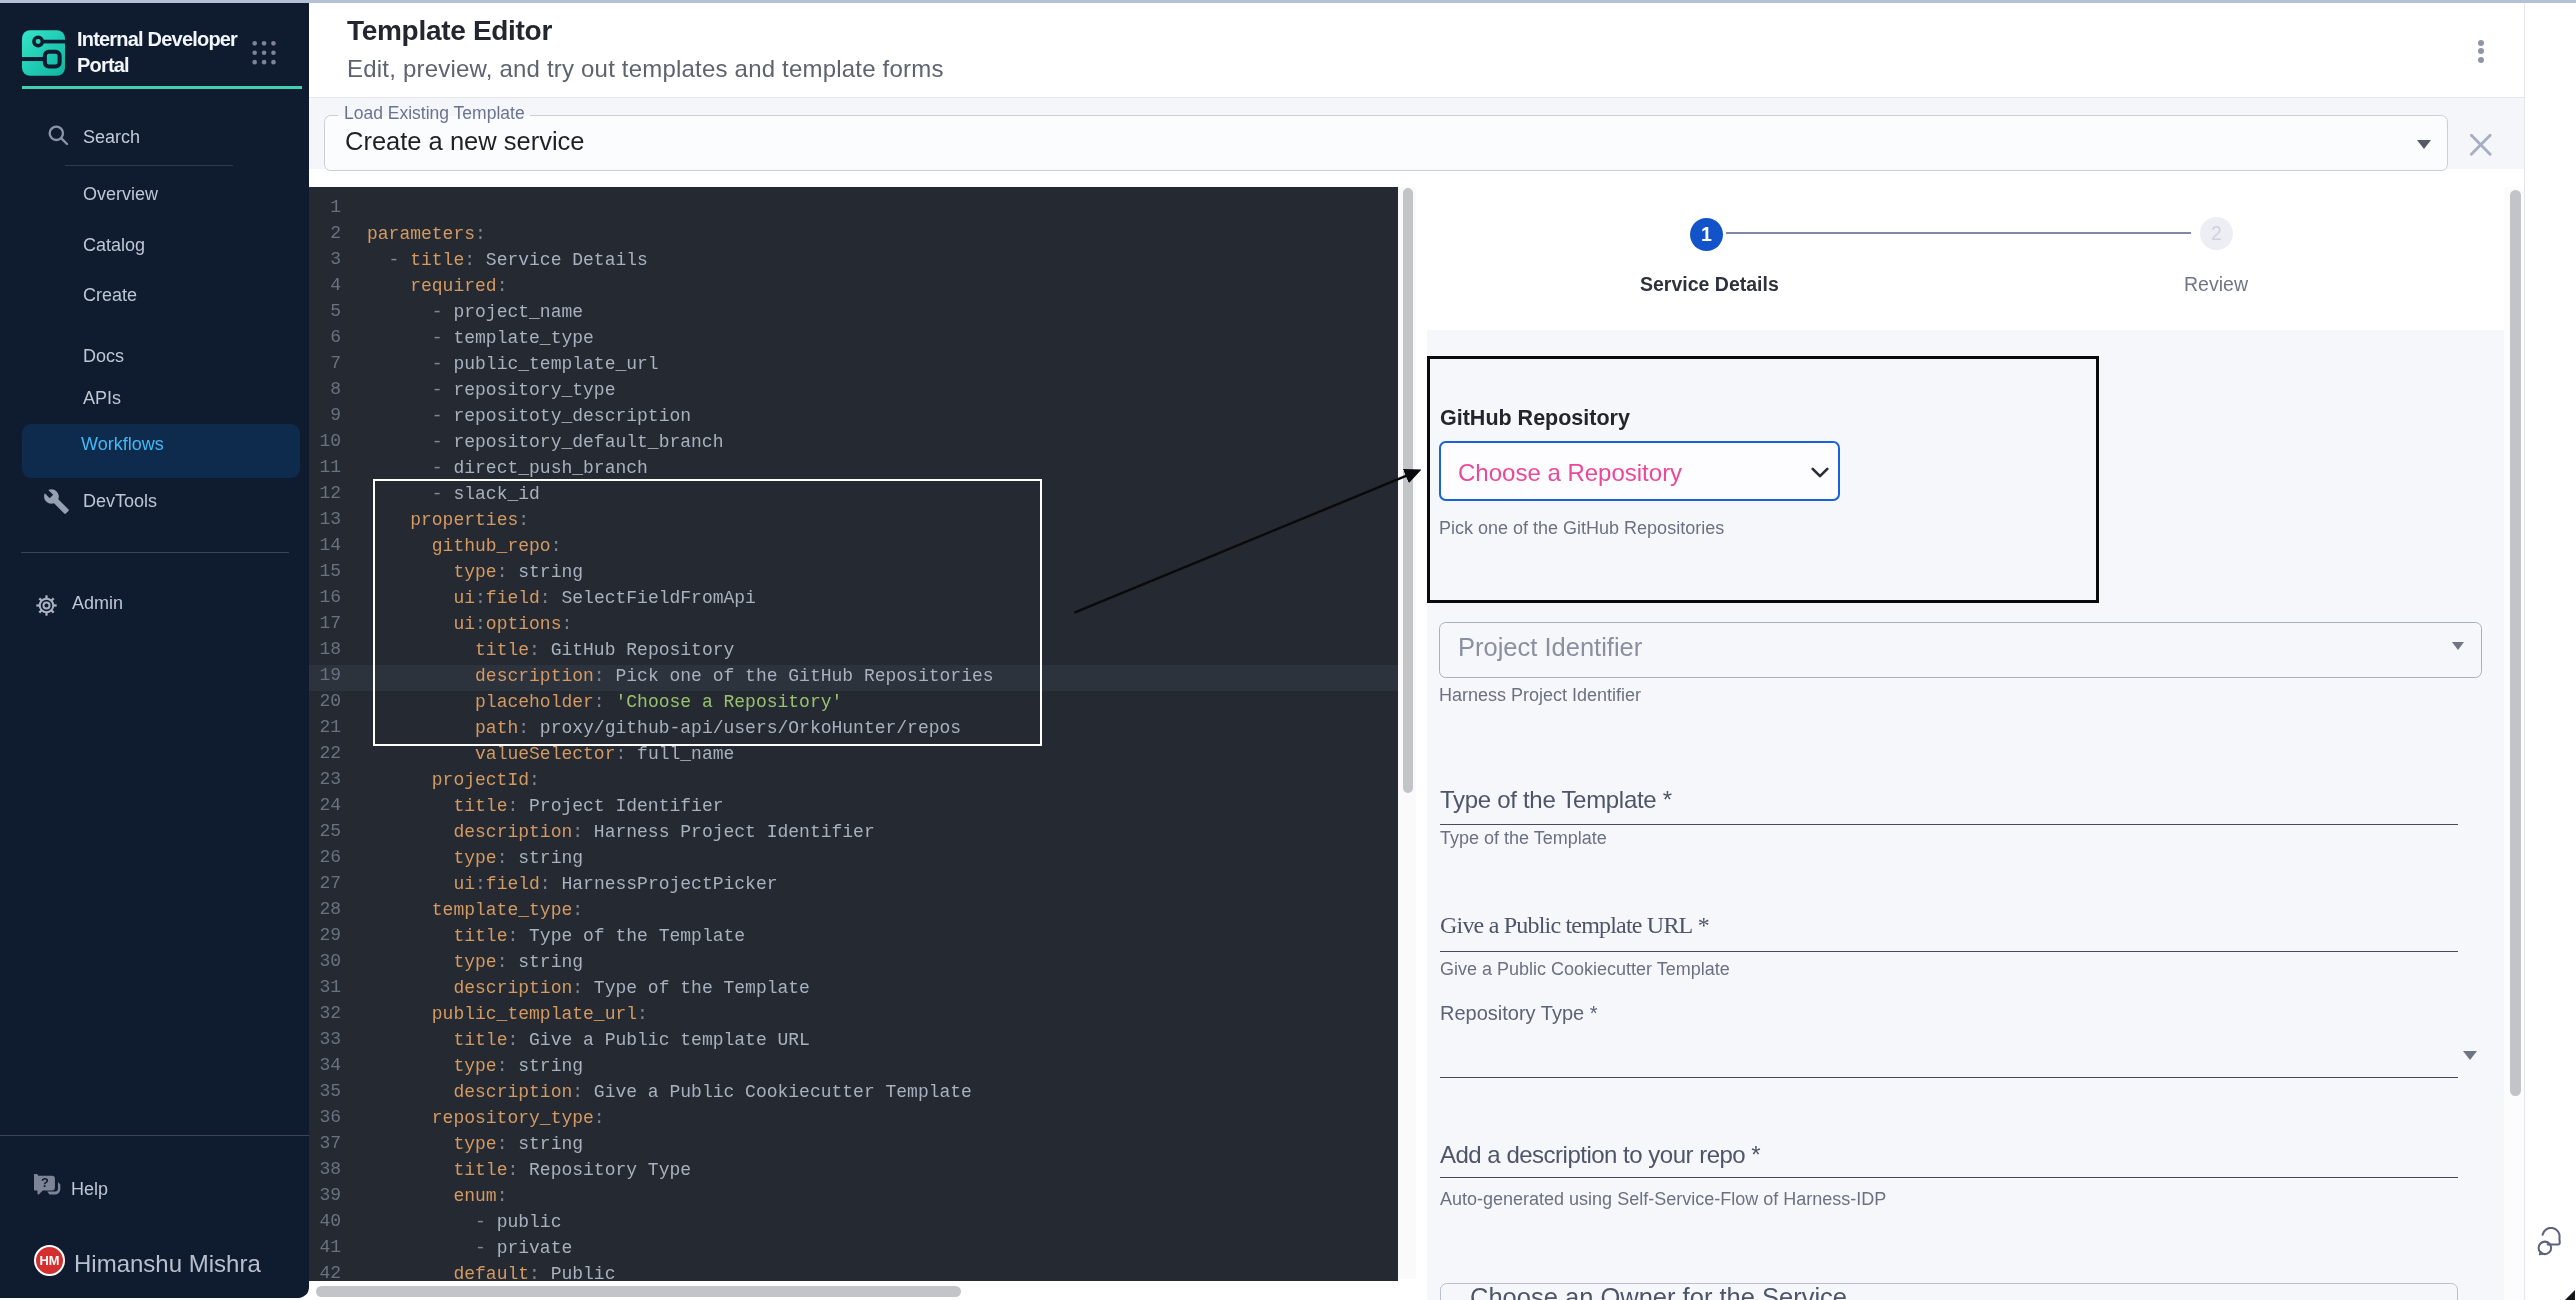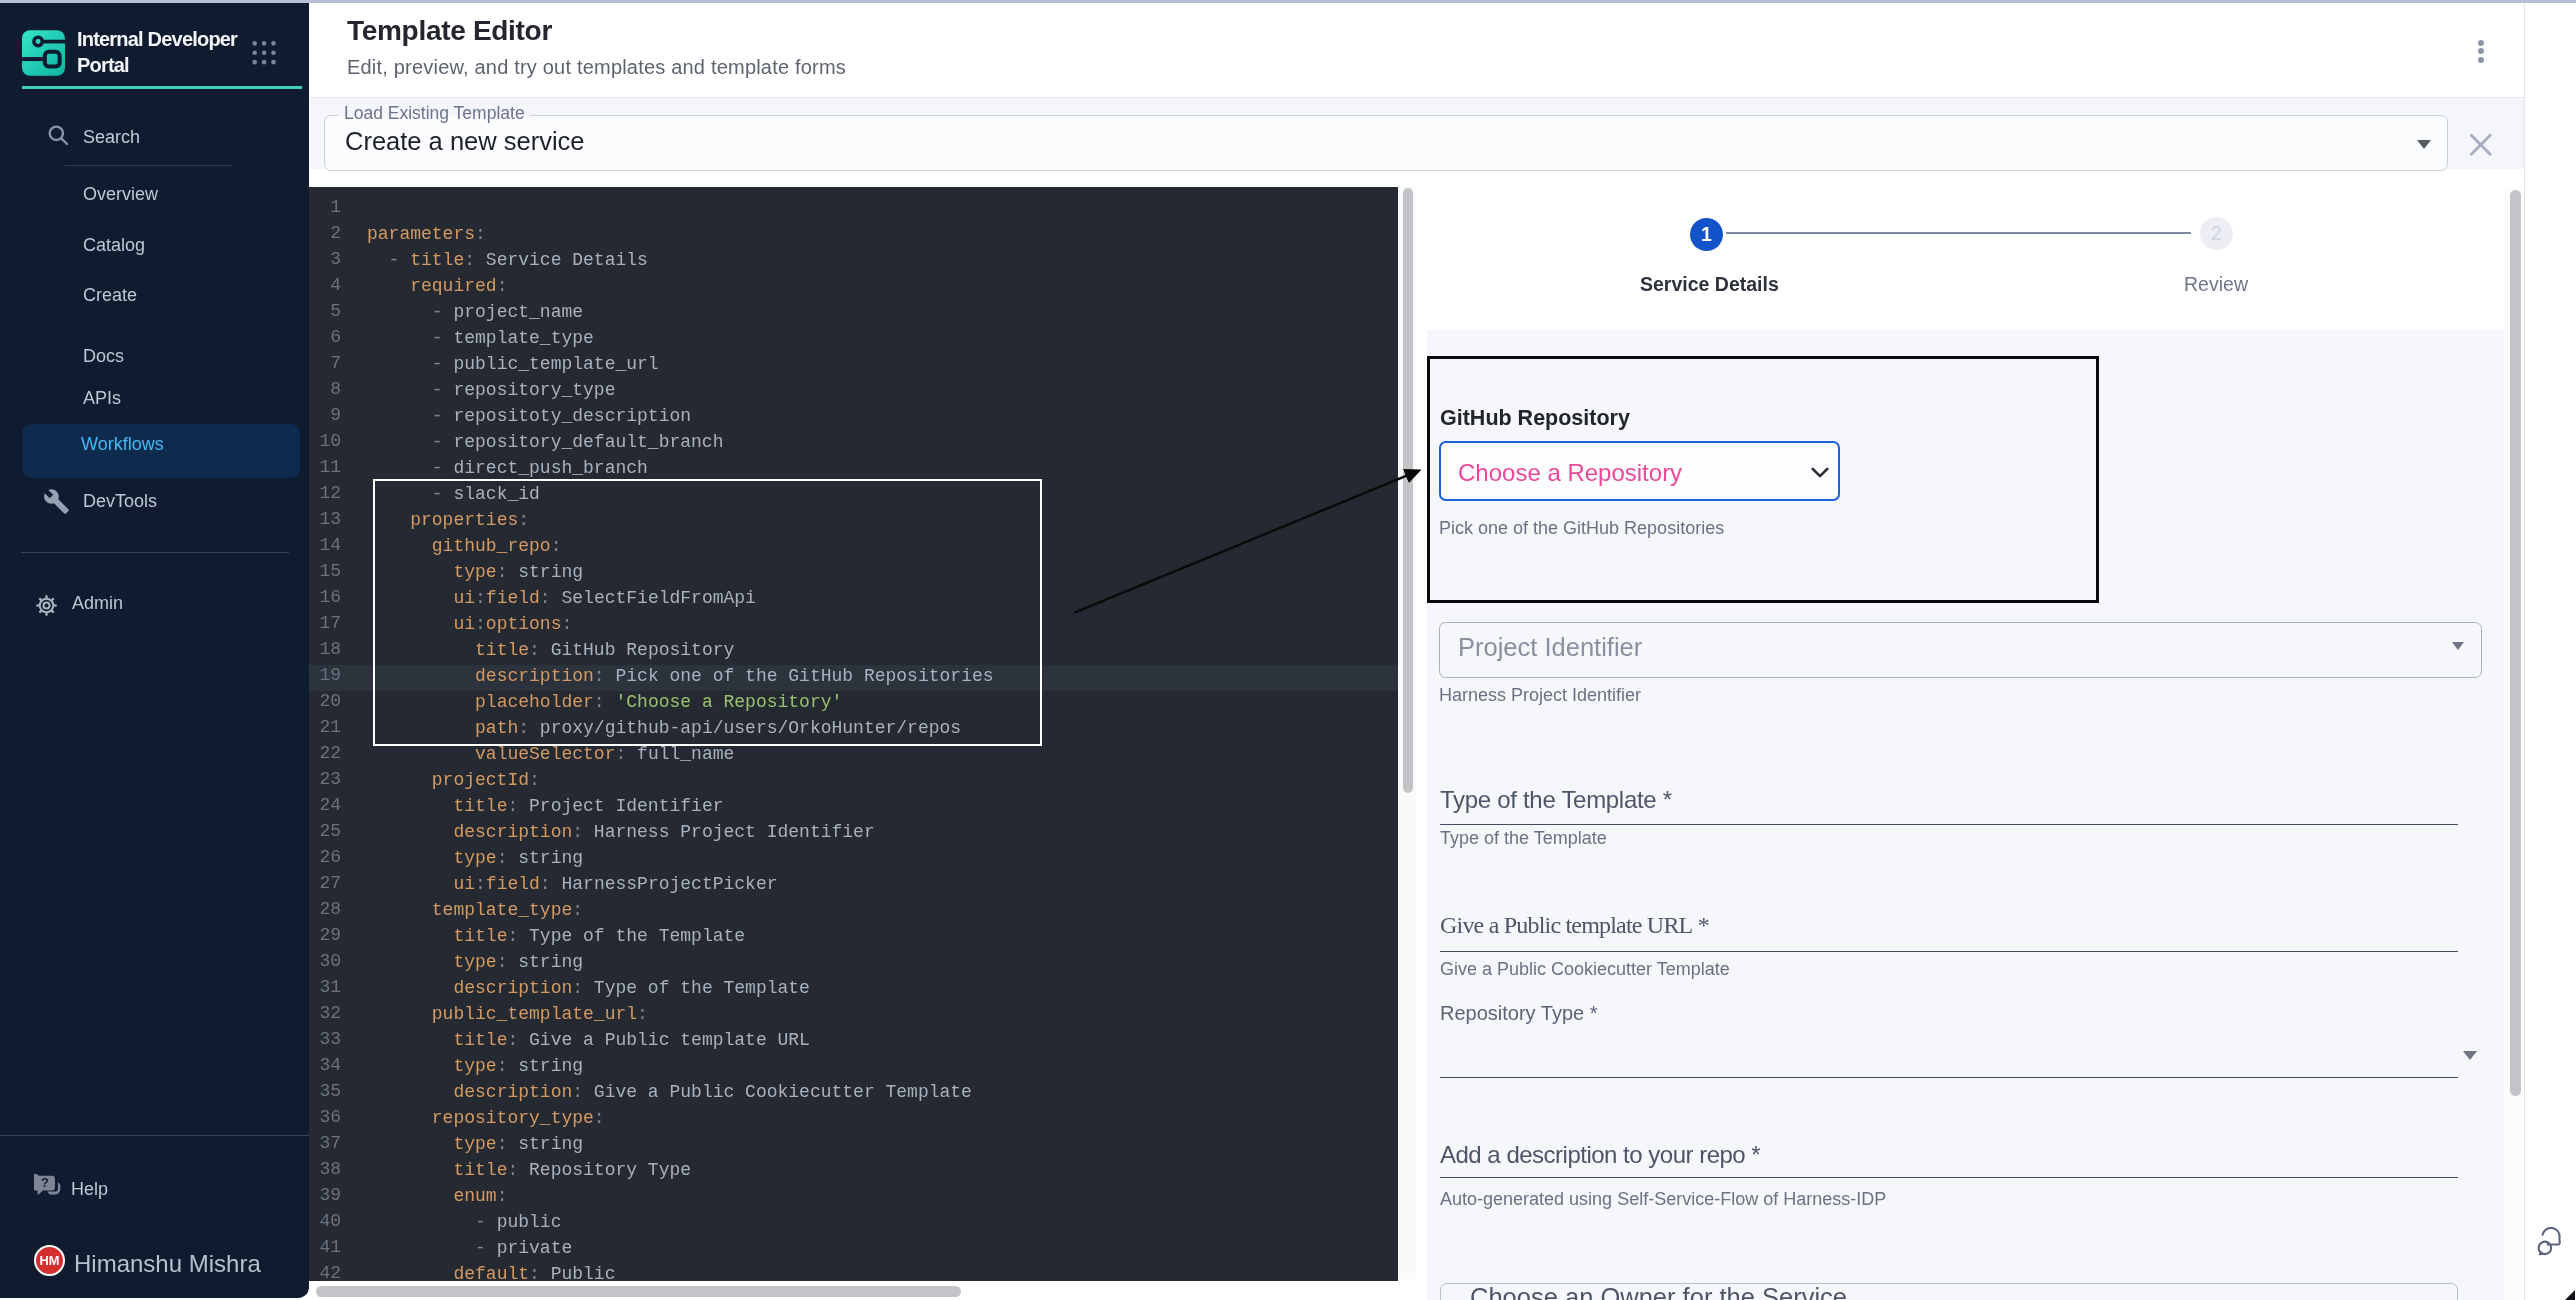--- a/index.html
+++ b/index.html
@@ -11,21 +11,21 @@
   #strip { left:0; top:0; width:2576px; height:2.7px; background:#b5bfd5; }
   
   #sidebar { left:0; top:2.7px; width:309px; height:1295px; background:#0f1c30;
              border-bottom-right-radius:10.7px; }
   .nav { color:#bfc6d4; font-size:18px; }
   .sdiv { position:absolute; height:1.3px; background:#2c3b52; }
   #wfpill { left:22px; top:421px; width:278px; height:54px; border-radius:9.4px;
             background:#0e2b4e; }
   
   #title { left:347px; top:17px; font-size:28px; font-weight:700; color:#23262e; letter-spacing:-0.3px;}
-  #subtitle { left:347px; top:57px; font-size:20px; color:#5d6470; letter-spacing:0.2px;text-align:center; }
+  #subtitle { left:347px; top:57px; font-size:24px; color:#5d6470; letter-spacing:0.2px;text-align:center; }
   
   #band { left:309px; top:97px; width:2215px; height:72px; background:#f4f6f9;
           border-top:1.3px solid #e4e7ed; }
   #selbox { left:324px; top:115px; width:2124px; height:56px; border:1.3px solid #c9ced9;
             border-radius:6.7px; background:#fbfcfe; }
   #legend { left:338px; top:105px; font-size:17.5px; color:#6a7490; padding:0 6px; }
   #legendmask { left:338px; top:113px; width:192px; height:3.4px; background:#f4f6f9; }
   #selval { left:345px; top:129px; font-size:25.5px; color:#1e2128; }
   #selcaret { left:2417px; top:140px; width:0; height:0;
               border-left:7.4px solid transparent; border-right:7.4px solid transparent;

